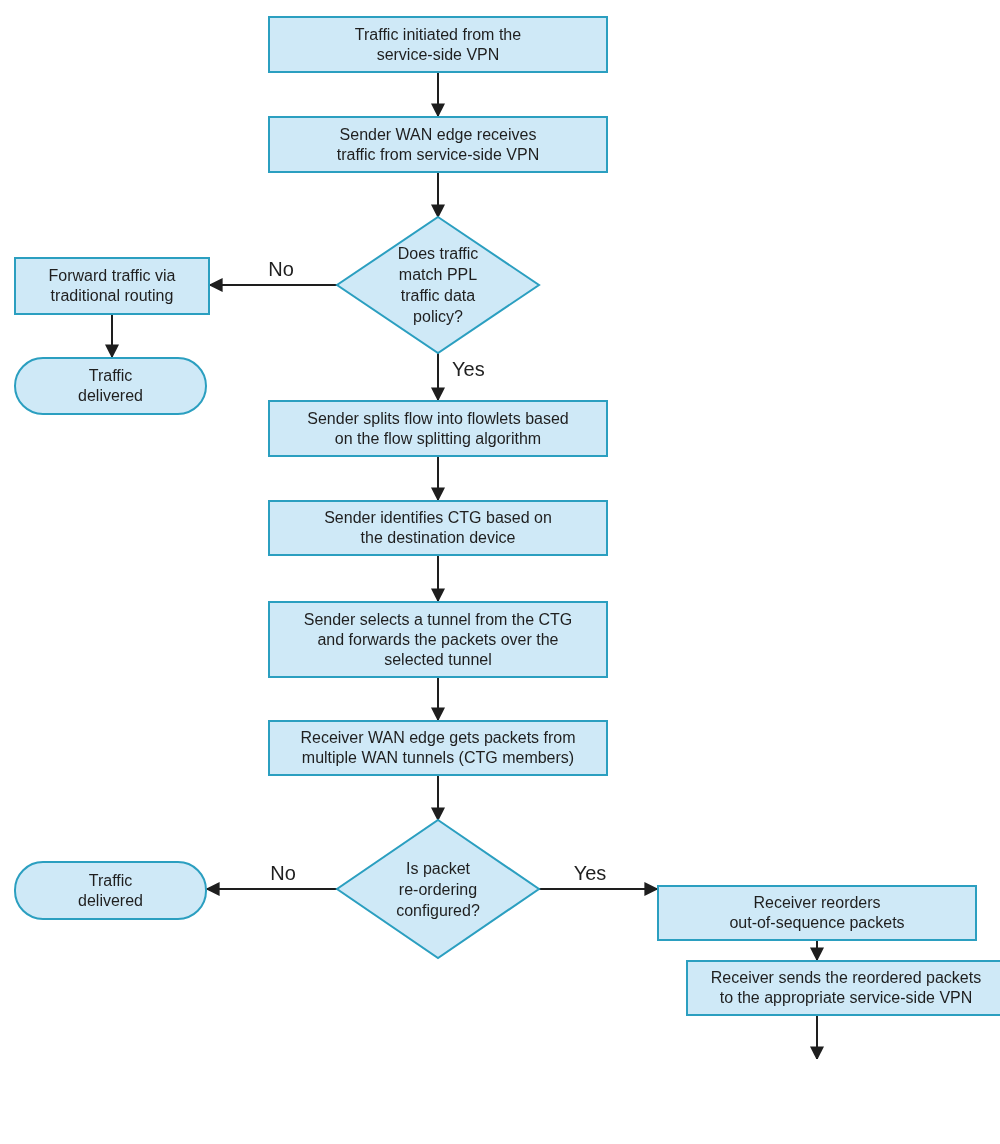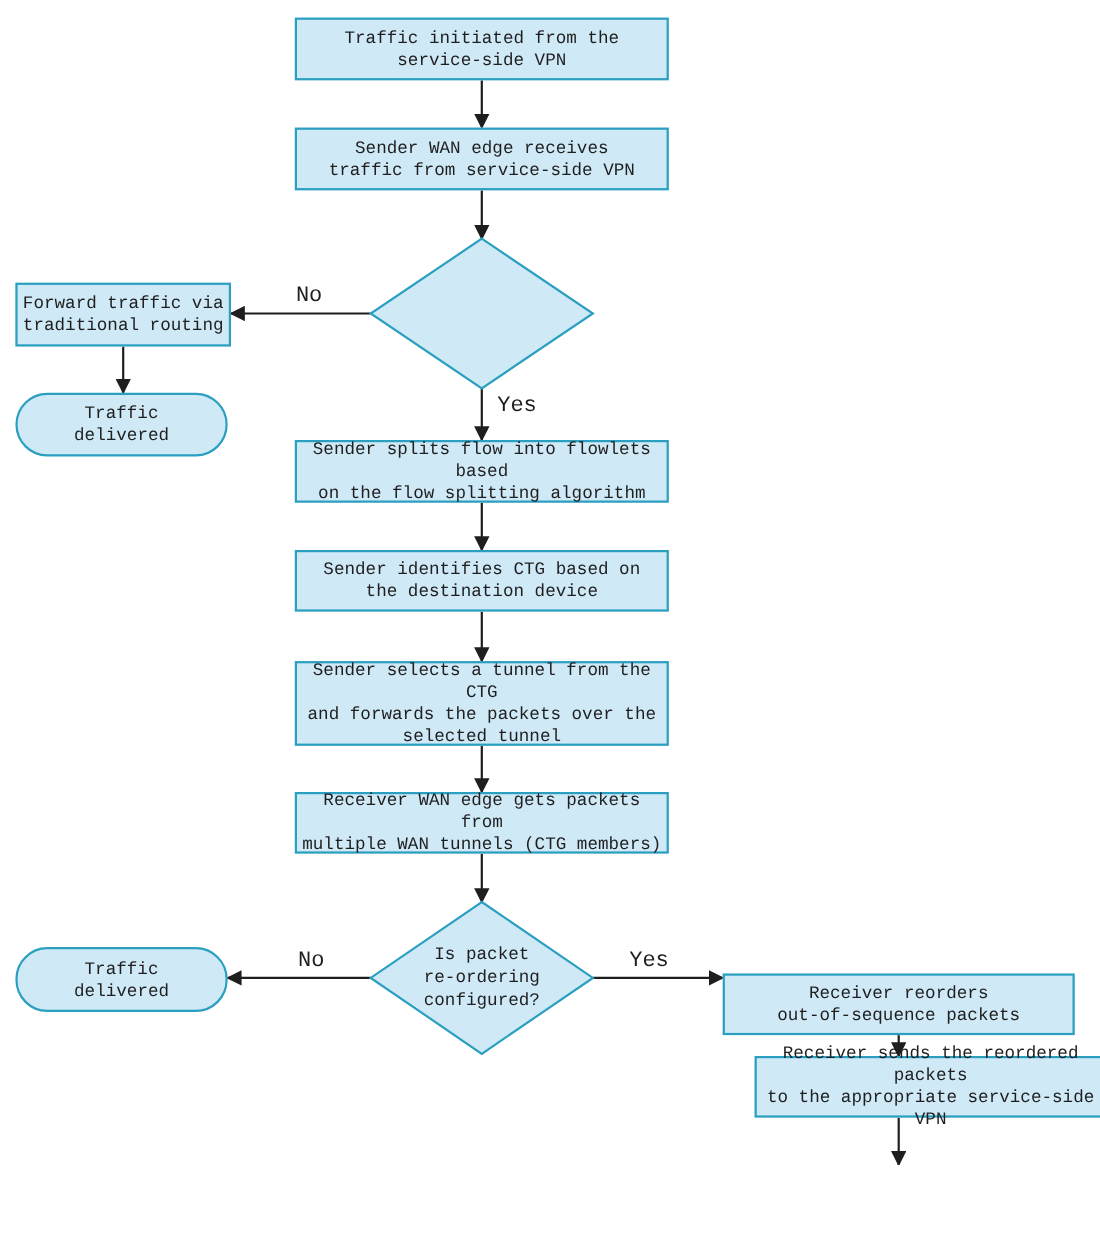--- a/index.html
+++ b/index.html
@@ -8,21 +8,21 @@
     --arrow: #1e1e1e;
     --text: #1f1f1f;
     --background: #ffffff;
   }
   html, body { margin: 0; padding: 0; background: var(--background, #fff); }
   .canvas {
     position: relative;
     width: 1000px;
     height: 1059px;
     background: var(--background, #fff);
-    font-family: Liberation Mono, monospace;
+    font-family: Liberation Sans, sans-serif;
     color: var(--text, #1f1f1f);
     overflow: hidden;
   }
   svg.connectors { position: absolute; left: 0; top: 0; width: 1000px; height: 1144px; }
   .arrow-line { stroke: var(--arrow, #1e1e1e); stroke-width: 2; fill: none; }
   .arrowhead { fill: var(--arrow, #1e1e1e); }
   .diamond { fill: var(--node-fill, #cfe9f7); stroke: var(--node-border, #2b9fc0); stroke-width: 2; }
   .node {
     position: absolute;
     box-sizing: border-box;
@@ -84,20 +84,24 @@
     <polygon class="diamond" points="438,217 539,285 438,353 337,285"></polygon>
     <polygon class="diamond" points="438,820 539,889 438,958 337,889"></polygon>
   </svg>
 
   <div class="node" style="left:268px; top:16px; width:340px; height:57px;">Traffic initiated from the
 service-side VPN</div>
 
   <div class="node" style="left:268px; top:116px; width:340px; height:57px;">Sender WAN edge receives
 traffic from service-side VPN</div>
 
+  <div class="diamond-label" style="left:358px; top:219px; width:160px; height:132px;">Does traffic
+match PPL
+traffic data
+policy?</div>
 
   <div class="node" style="left:14px; top:257px; width:196px; height:58px;">Forward traffic via
 traditional routing</div>
 
   <div class="node terminal" style="left:14px; top:357px; width:193px; height:58px;">Traffic
 delivered</div>
 
   <div class="node" style="left:268px; top:400px; width:340px; height:57px;">Sender splits flow into flowlets based
 on the flow splitting algorithm</div>
 

